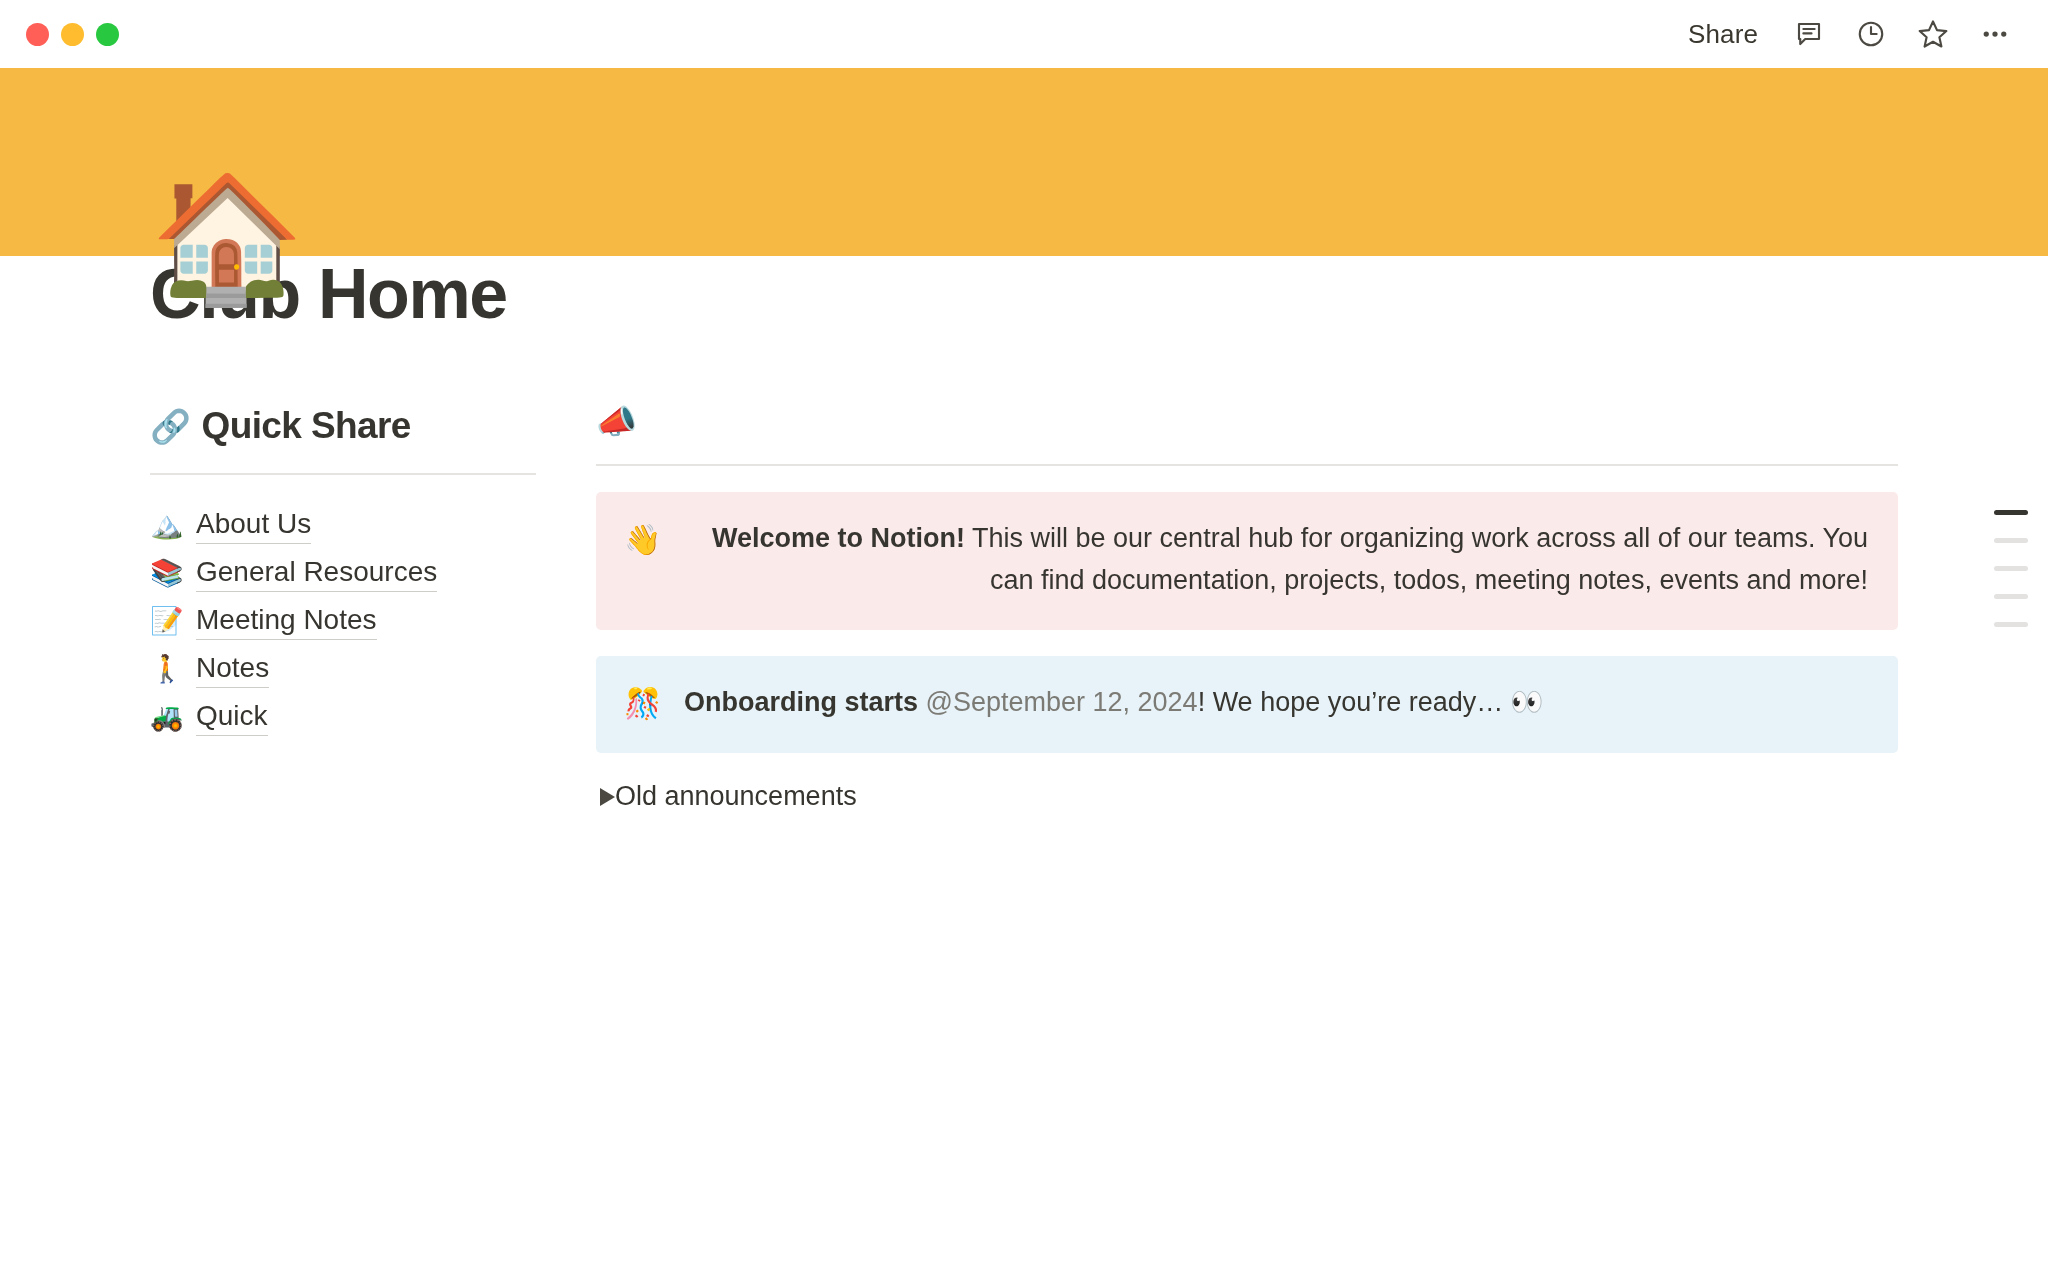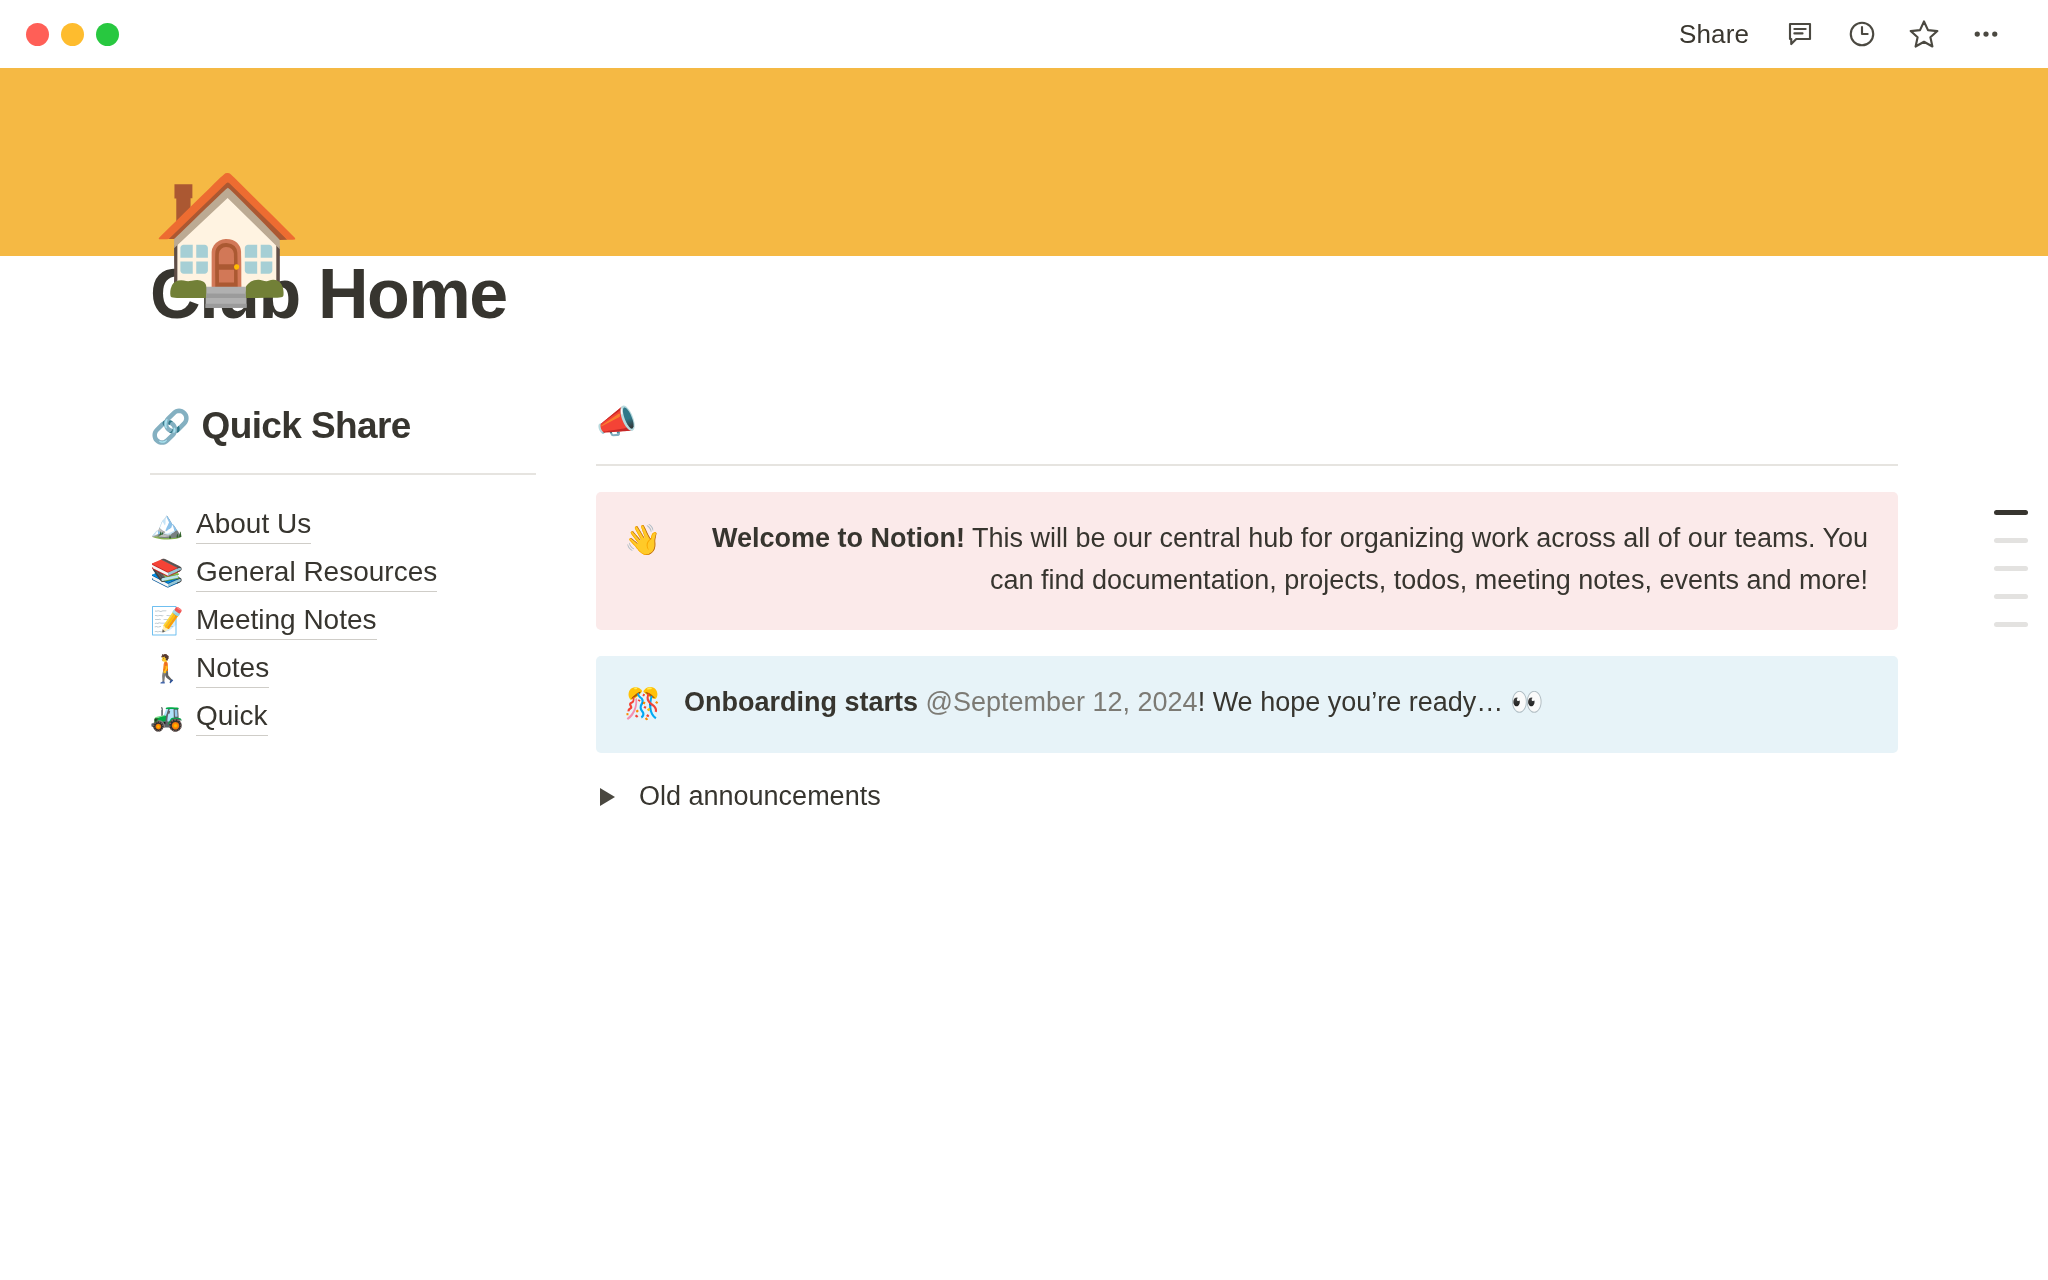--- a/index.html
+++ b/index.html
@@ -40,21 +40,21 @@
   }
   .light {
     width: 23px;
     height: 23px;
     border-radius: 50%;
     display: block;
   }
 
   .titlebar-right {
     position: absolute;
-    right: 45px;
+    right: 36px;
     top: 0;
     height: 68px;
     display: flex;
     align-items: center;
     gap: 28px;
   }
 
   .share-btn {
     font-size: 26px;
     color: #3a372f;
@@ -188,21 +188,20 @@
   .callout-text b { font-weight: 700; }
   .date-mention {
     color: #7c7a74;
     font-weight: 400;
   }
 
   
   .toggle-row {
     display: flex;
     align-items: center;
-    gap: 24px;
     margin-top: 28px;
     padding-left: 4px;
     cursor: pointer;
   }
   .toggle-arrow {
     width: 0;
     height: 0;
     border-left: 15px solid #4a4840;
     border-top: 9px solid transparent;
     border-bottom: 9px solid transparent;

